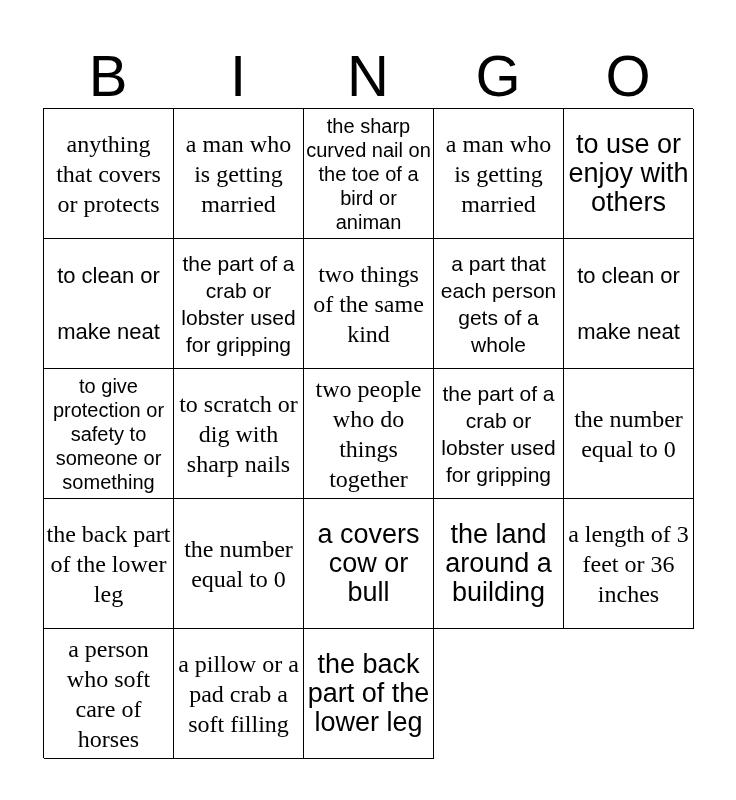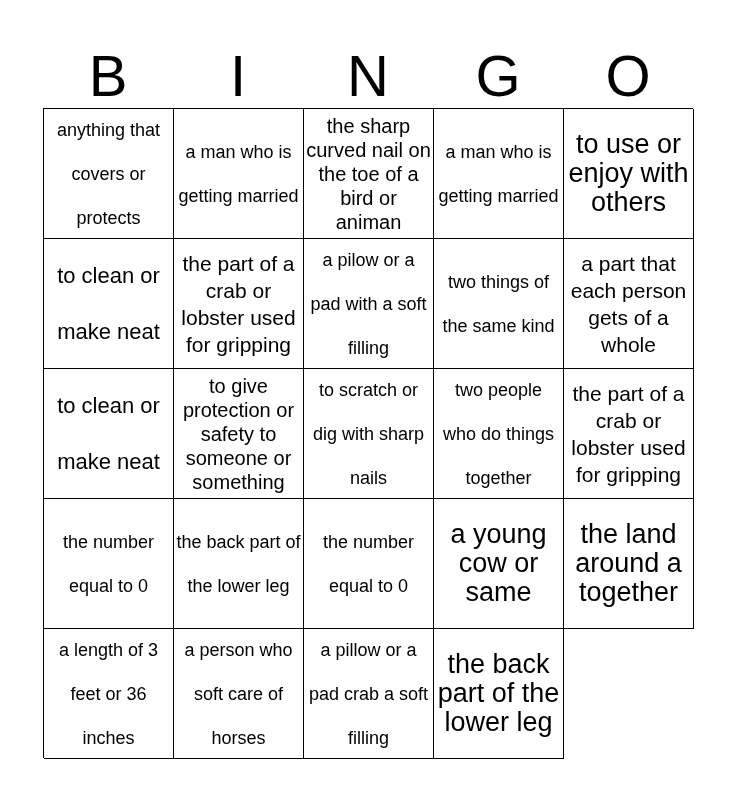--- a/index.html
+++ b/index.html
@@ -54,21 +54,21 @@
       justify-content: center;
       text-align: center;
       padding: 0 2px;
       overflow: hidden;
     }
     .cell span {
       display: block;
     }
     .fs-s { font-size: 20px; line-height: 24px; }
     .fs-m { font-size: 21px; line-height: 27px; }
-    .fs-l { font-size: 18px; line-height: 44px; }
+    .fs-l { font-size: 24px; line-height: 30px; font-family: Liberation Serif, serif; }
     .fs-xl { font-size: 27px; line-height: 29px; }
     .fs-xxl { font-size: 22px; line-height: 56px; }
     .fs-free { font-size: 40px; line-height: 44px; }
   </style>
 </head>
 <body>
 
 <div class="header">
   <div class="header-letter">B</div>
   <div class="header-letter">I</div>
@@ -95,23 +95,20 @@
       <span>to use or enjoy with others</span>
     </div>
 
   <div class="cell fs-xxl">
       <span>to clean or make neat</span>
     </div>
   <div class="cell fs-m">
       <span>the part of a crab or lobster used for gripping</span>
     </div>
   <div class="cell fs-l">
-      <span>a pilow or a pad with a soft filling</span>
-    </div>
-  <div class="cell fs-l">
       <span>two things of the same kind</span>
     </div>
   <div class="cell fs-m">
       <span>a part that each person gets of a whole</span>
     </div>
 
   <div class="cell fs-xxl">
       <span>to clean or make neat</span>
     </div>
   <div class="cell fs-s">
@@ -130,25 +127,25 @@
   <div class="cell fs-l">
       <span>the number equal to 0</span>
     </div>
   <div class="cell fs-l">
       <span>the back part of the lower leg</span>
     </div>
   <div class="cell fs-l">
       <span>the number equal to 0</span>
     </div>
   <div class="cell fs-xl">
-      <span>a young cow or same</span>
+      <span>a covers cow or bull</span>
     </div>
 
   <div class="cell fs-xl">
-      <span>the land around a together</span>
+      <span>the land around a building</span>
     </div>
   <div class="cell fs-l">
       <span>a length of 3 feet or 36 inches</span>
     </div>
   <div class="cell fs-l">
       <span>a person who soft care of horses</span>
     </div>
   <div class="cell fs-l">
       <span>a pillow or a pad crab a soft filling</span>
     </div>

